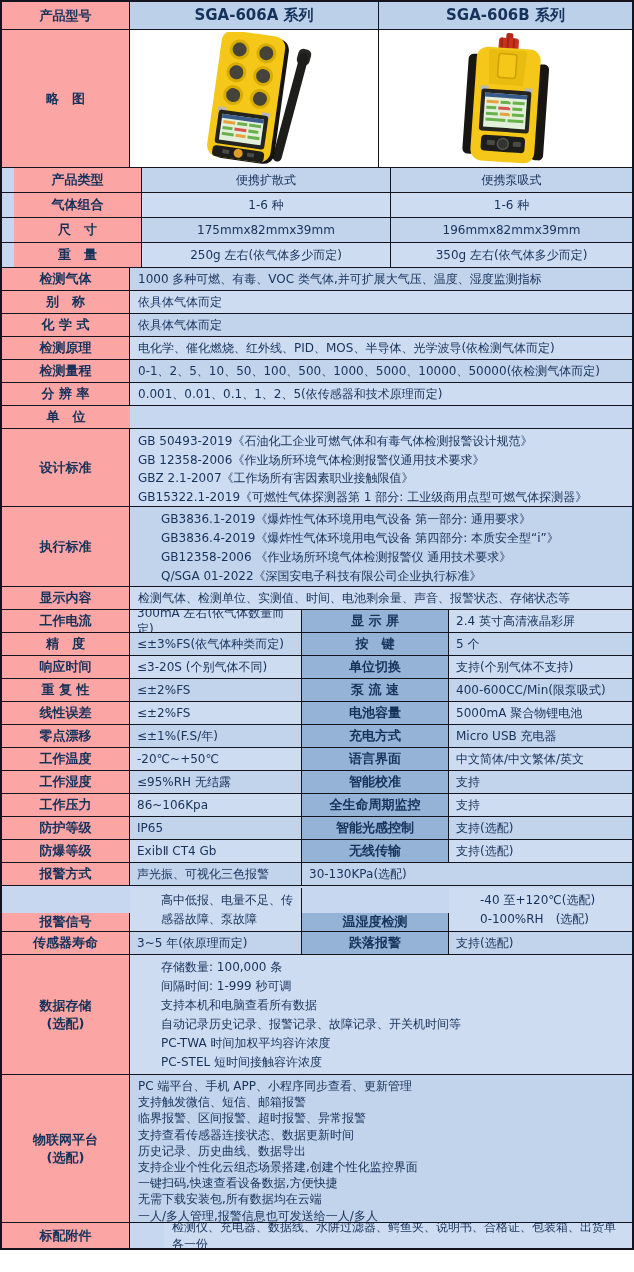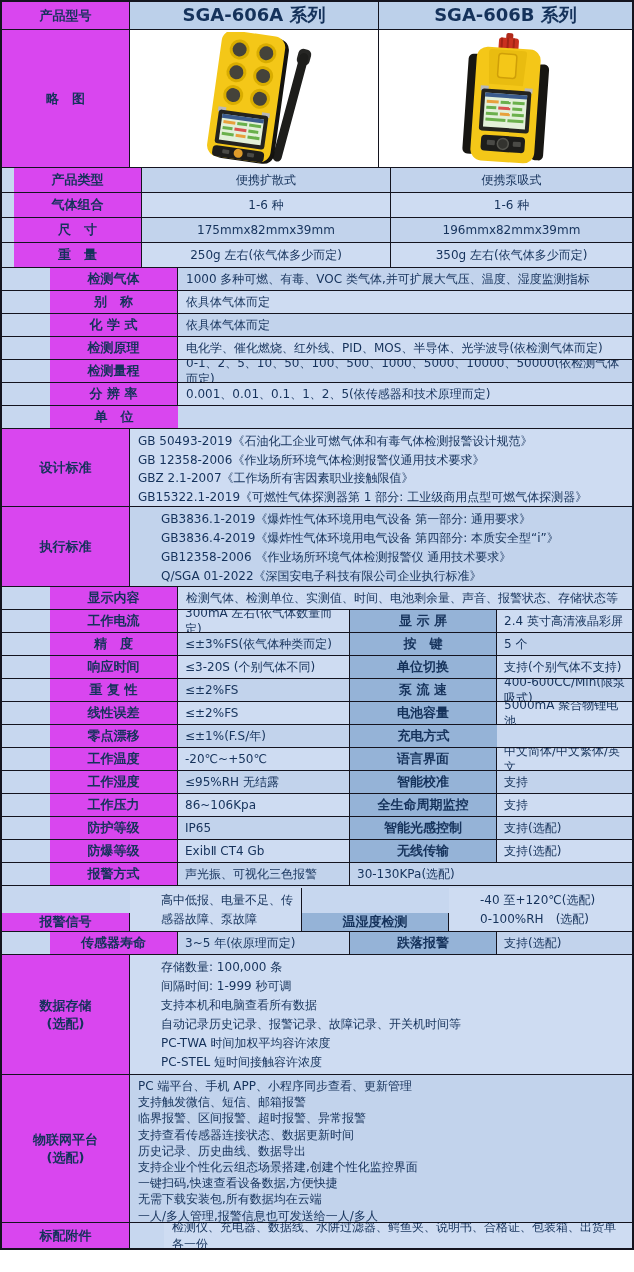--- a/index.html
+++ b/index.html
@@ -2,39 +2,39 @@
 <html><head>
 <meta charset="utf-8">
 <style>
   html,body{margin:0;padding:0;background:#ffffff;}
   body{font-family:"DejaVu Sans",sans-serif;}
   .t{width:634px;box-sizing:border-box;border:2px solid #14141f;background:#c7d7ef;}
   .r{display:flex;box-sizing:border-box;border-bottom:1.5px solid #14141f;}
   .r:last-child{border-bottom:0;gap:34px;}
   .c{box-sizing:border-box;border-right:1.5px solid #14141f;display:flex;align-items:center;justify-content:center;overflow:hidden;color:#15325b;}
   .c:last-child{border-right:0;}
-  .L{flex:0 0 128px;background:#d946ef;font-weight:700;font-size:13px;text-align:center;line-height:1.35;white-space:pre-line;}
+  .L{flex:0 0 128px;background:#fca5a5;font-weight:700;font-size:13px;text-align:center;line-height:1.35;white-space:pre-line;}
   .half{flex:0 0 249px;}
   .half2{flex:1;}
   .full{flex:1;justify-content:flex-start;padding:0 8px;}
   .q1{flex:0 0 172px;justify-content:flex-start;padding:0 7px;}
   .q2{flex:0 0 147px;background:#95b3d7;font-weight:700;font-size:13px;text-align:center;}
   .q3{flex:1;justify-content:flex-start;padding:0 7px;}
   .v{font-size:12px;line-height:1.35;}
   .cen{justify-content:center;text-align:center;}
   .d .vc{background:#c2d3ec;}
   .l .vc{background:#cedcf2;}
-  .hrow .vc{background:#bcd0ea;font-weight:700;font-size:18px;}
+  .hrow .vc{background:#bcd0ea;font-weight:700;font-size:15px;}
   .multi{align-items:flex-start;white-space:pre-line;padding-top:3px;padding-bottom:2px;}
   .lh18{line-height:18.5px;}
   .lh19{line-height:19px;padding-left:31px;}
   .lh16{line-height:16.2px;}
   .imgcell{background:#ffffff;}
   
-  .h28{height:28px;}  .h138{height:138px;} .h25{height:25px;padding-left:12px;} .h23{height:23px;padding-left:48px;}
+  .h28{height:28px;}  .h138{height:138px;} .h25{height:25px;padding-left:12px;} .h23{height:23px;}
   .h78{height:78px;}  .h80{height:80px;}   .h46{height:46px;align-items:flex-end;} .h120{height:120px;}
   .h148{height:148px;}.h25b{height:25px;}
 </style>
 </head>
 <body>
 
 <div class="t">
 
   <div class="r h28 hrow">
     <div class="c L">产品型号</div>
@@ -221,20 +221,21 @@
   <div class="r h23 l">
     <div class="c L">线性误差</div>
     <div class="c q1 v vc">≤±2%FS</div>
     <div class="c q2">电池容量</div>
     <div class="c q3 v vc">5000mA 聚合物锂电池</div>
   </div>
   <div class="r h23 d">
     <div class="c L">零点漂移</div>
     <div class="c q1 v vc">≤±1%(F.S/年)</div>
     <div class="c q2">充电方式</div>
+    <div class="c q3 v vc">Micro USB 充电器</div>
   </div>
   <div class="r h23 l">
     <div class="c L">工作温度</div>
     <div class="c q1 v vc">-20℃~+50℃</div>
     <div class="c q2">语言界面</div>
     <div class="c q3 v vc">中文简体/中文繁体/英文</div>
   </div>
   <div class="r h23 d">
     <div class="c L">工作湿度</div>
     <div class="c q1 v vc">≤95%RH 无结露</div>

